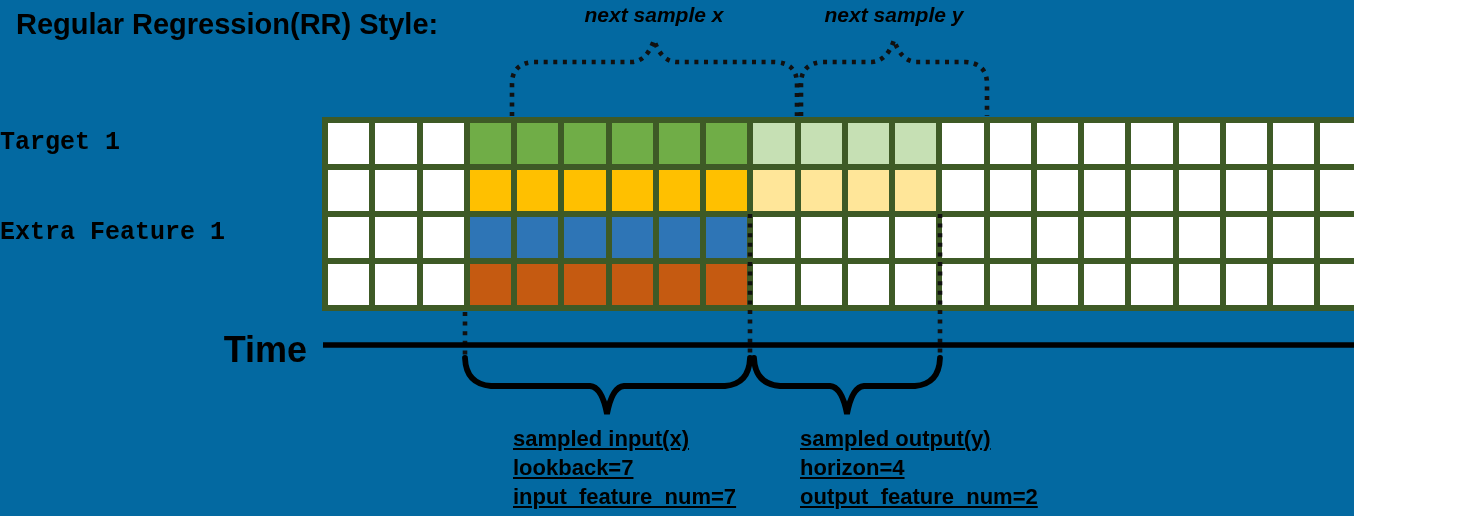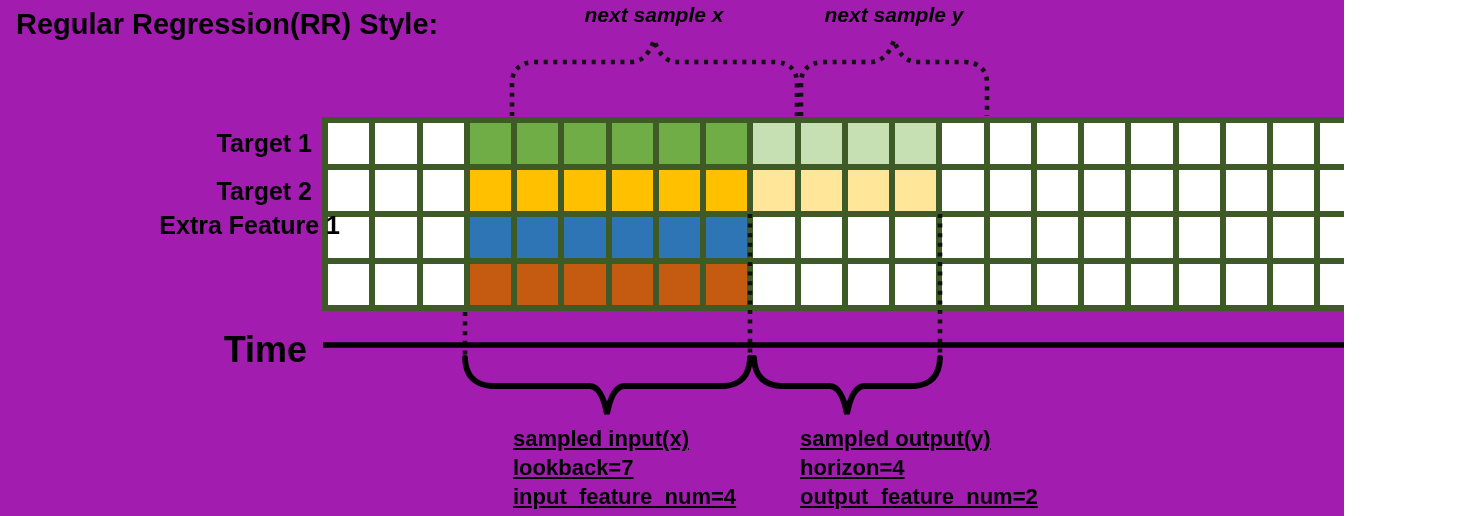--- a/index.html
+++ b/index.html
@@ -1,38 +1,38 @@
 <!DOCTYPE html>
 <html><head>
 <meta charset="utf-8">
 <style>
   html,body{margin:0;padding:0;background:#fff;}
   #canvas{
-    position:relative;width:1344px;height:516px;overflow:hidden;background:#a21caf;
-    font-family:"Liberation Sans",sans-serif;color:#000;
+    position:relative;width:1344px;height:516px;overflow:hidden;background:#0369a1;
+    font-family:"Liberation Sans",sans-serif;color:#000;padding-left:10px;
   }
   .abs{position:absolute;}
   #title{left:16px;top:8px;font-size:29px;font-weight:bold;letter-spacing:0;}
   .top-label{top:3px;width:300px;text-align:center;font-size:21px;font-style:italic;font-weight:600;}
   #next-sample-x-label{left:504px;}
   #next-sample-y-label{left:744px;}
   
   #sample-grid{
     left:322px;top:117px;width:1140px;height:194px;
     background:#3E5A26;display:grid;
     grid-template-columns:repeat(24,1fr);grid-auto-rows:1fr;
     gap:6px;padding:6px;box-sizing:border-box;
   }
   .cell{background:#ffffff;}
   .row-label{
-    left:0;width:312px;text-align:right;font-size:25px;font-weight:bold;line-height:32px;height:32px;
+    left:0;width:312px;font-size:25px;font-weight:bold;line-height:32px;height:32px;font-family:Liberation Mono, monospace;
   }
   #row-label-0{top:127px;}
   #row-label-1{top:175px;}
-  #row-label-2{top:209px;margin-left:28px;}
+  #row-label-2{top:217px;}
   #row-label-3{top:270px;}
   #time-label{left:150px;top:329px;width:157px;text-align:right;font-size:36px;font-weight:bold;}
   .note-block{font-size:22px;font-weight:600;line-height:29px;top:424px;text-decoration:underline;}
   #input-note{left:513px;}
   #output-note{left:773px;margin-left:27px;}
   svg{position:absolute;left:0;top:0;pointer-events:none;}
 </style>
 </head>
 <body>
 
@@ -136,29 +136,28 @@
       <div class="cell"></div>
       <div class="cell"></div>
       <div class="cell"></div>
       <div class="cell"></div>
       <div class="cell"></div>
       <div class="cell"></div>
       <div class="cell"></div>
     </div>
 
   <div class="abs row-label" id="row-label-0">Target 1</div>
-  <div class="abs row-label" id="row-label-1">Target 2</div>
   <div class="abs row-label" id="row-label-2">Extra Feature 1</div>
 
   <div class="abs" id="time-label">Time</div>
 
   <div class="abs note-block" id="input-note">
     <div>sampled input(x)</div>
     <div>lookback=7</div>
-    <div>input_feature_num=4</div>
+    <div>input_feature_num=7</div>
   </div>
   <div class="abs note-block" id="output-note">
     <div>sampled output(y)</div>
     <div>horizon=4</div>
     <div>output_feature_num=2</div>
   </div>
 
   <svg width="1476" height="516" viewBox="0 0 1476 516">
 
     <path d="M 512 116 L 512 84 Q 512 63 534 62 L 632 62 Q 647 61 654 40 Q 661 61 676 62 L 775 62 Q 797 63 797 84 L 797 116" fill="none" stroke="#111" stroke-width="4.6" stroke-dasharray="4 5.6"></path>

